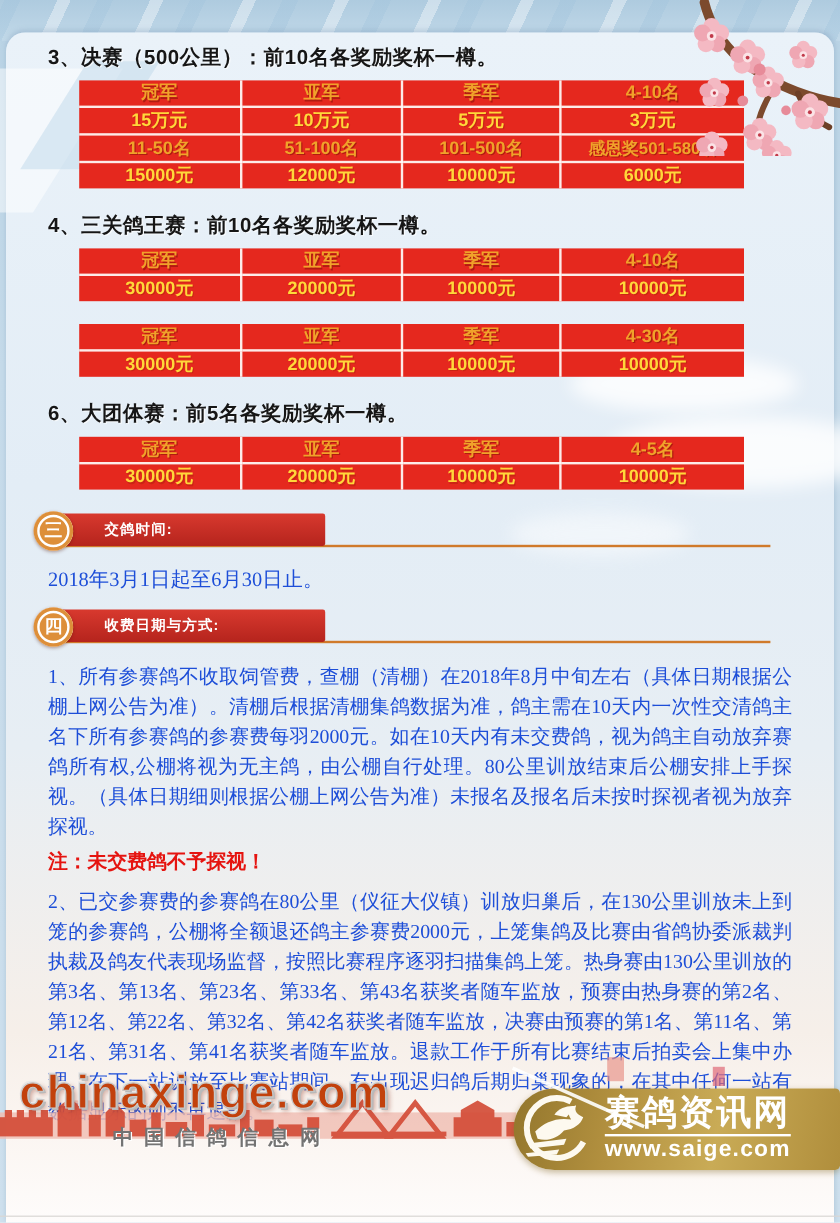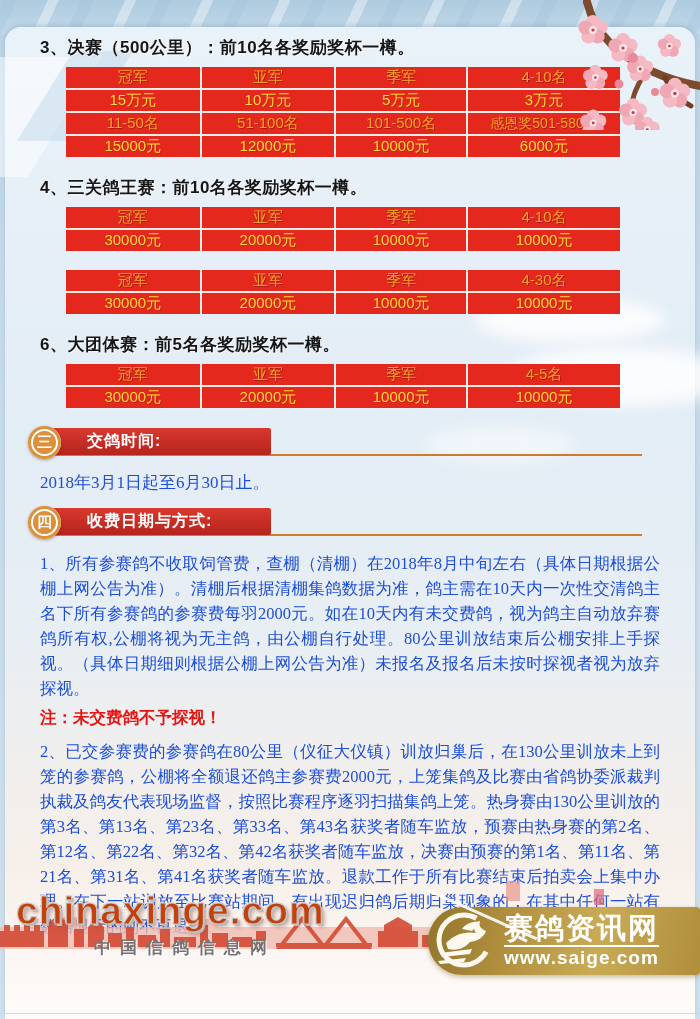--- a/index.html
+++ b/index.html
@@ -25,31 +25,31 @@
   .cloud { position:absolute; background:rgba(255,255,255,.8); border-radius:50%; filter:blur(7px); }
 
   .content { position:absolute; left:40px; top:36px; width:620px; }
 
   .sec-heading { font-size:17px; font-weight:bold; color:#161616; letter-spacing:.5px;
     text-shadow:1px 1px 0 rgba(255,255,255,.7); margin-bottom:8px; }
 
   table.pt { width:554px; margin-left:26px; border-collapse:collapse; border-style:hidden;
     background:#e5281e; margin-bottom:19px; }
   table.pt td { border:2px solid rgba(255,252,250,.92); text-align:center; height:22px;
-    font-weight:normal; font-size:15px; padding:1px 2px; }
+    font-weight:bold; font-size:15px; padding:1px 2px; }
   table.pt tr.h td { color:#f0a22a; text-shadow:1px 1px 0 rgba(110,10,0,.45); }
   table.pt tr.v td { color:#ffd83a; text-shadow:1px 1px 0 rgba(140,30,0,.3); }
   td.c1,td.c2 { width:24.3%; } td.c3 { width:23.8%; } td.c4 { width:27.6%; }
 
   .banner { position:relative; height:30px; margin-left:-12px; margin-bottom:14px; }
   .banner .line { position:absolute; left:20px; right:18px; bottom:1px; height:2px; background:#d07a2b; }
   .banner .rect { position:absolute; left:17px; top:1px; width:226px; height:27px;
     background:linear-gradient(180deg,#d8392e,#b5241d);
     border-radius:2px; display:flex; align-items:center; padding-left:42px;
-    color:#fff; font-weight:bold; font-size:16px; letter-spacing:1px;text-align:center; }
+    color:#fff; font-weight:bold; font-size:12px; letter-spacing:1px;text-align:center; }
   .banner .circle { position:absolute; left:0; top:-1px; width:33px; height:33px; border-radius:50%;
     background:#dd8f3a; box-shadow:inset 0 0 0 3px #dd8f3a, inset 0 0 0 5px #fff, 0 1px 3px rgba(80,20,0,.4);
     display:flex; align-items:center; justify-content:center;
     color:#fff; font-weight:bold; font-size:15px; z-index:2; }
 
   .body-serif { font-family:"Liberation Serif","DejaVu Serif",serif; color:#1d4ed8; }
   .date-line { font-size:17px; margin:0 0 13px 0; }
   .para { font-size:16.5px; line-height:25px; text-align:justify; margin-bottom:4px; }
   .note { font-size:16.5px; line-height:25px; color:#e51410; font-weight:bold; margin-bottom:9px; }
 

